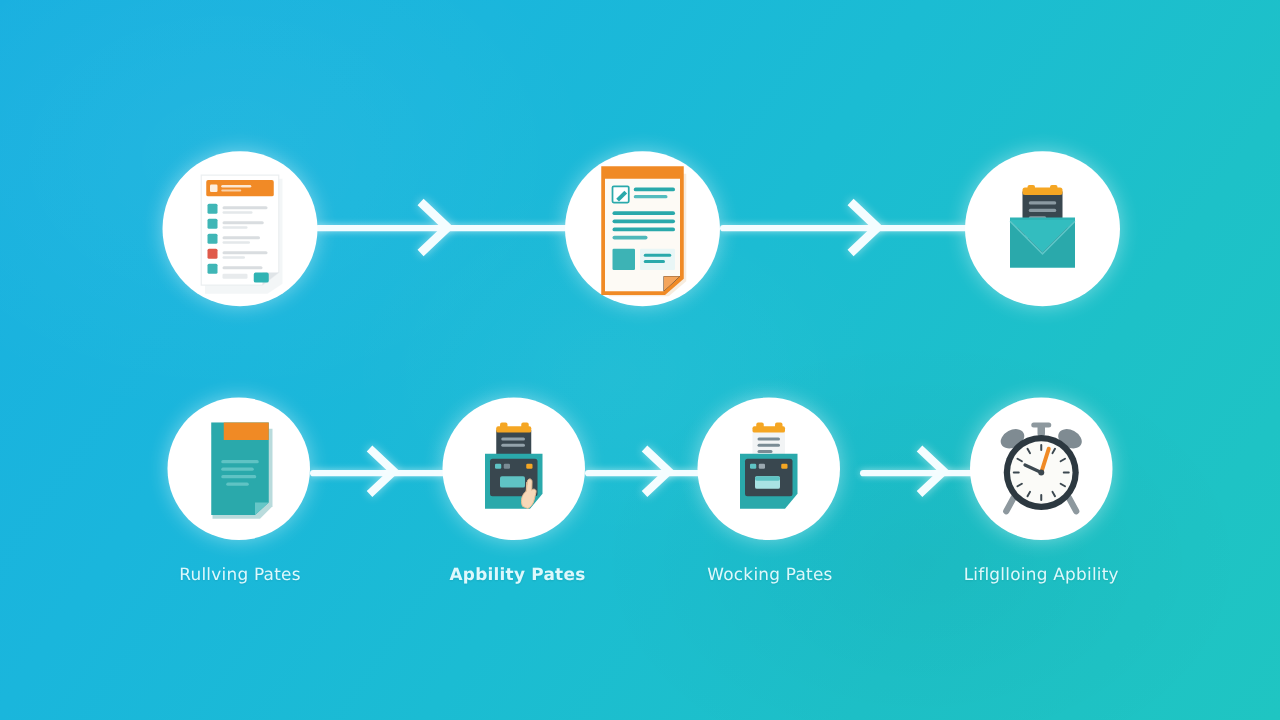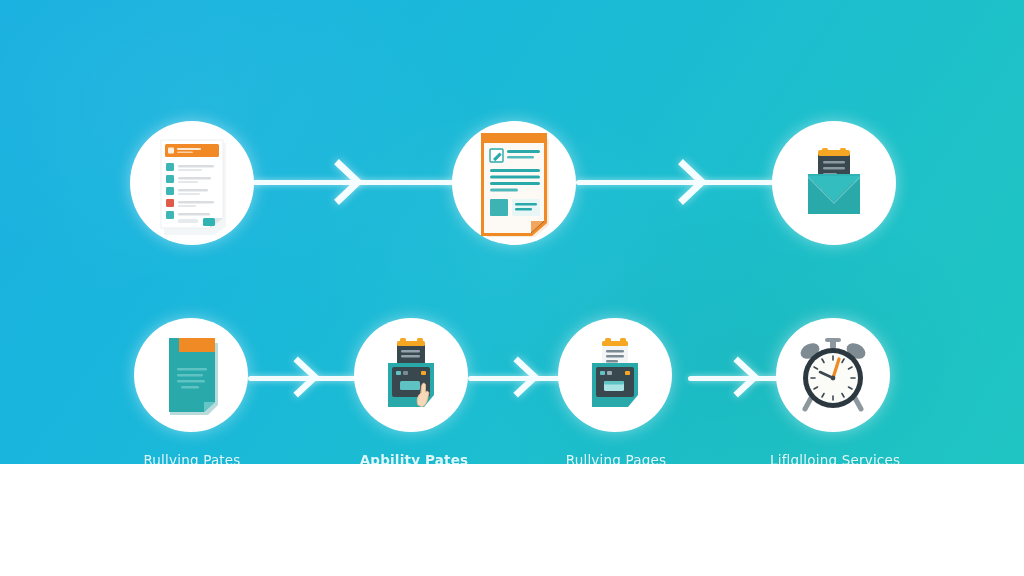--- a/index.html
+++ b/index.html
@@ -9,21 +9,21 @@
   body {
     width: 1024px;
     height: 576px;
     overflow: hidden;
     font-family: "Liberation Sans", sans-serif;
   }
 
   #canvas {
     position: relative;
     width: 1024px;
-    height: 464px;
+    height: 576px;
     background: linear-gradient(125deg, #19b0e0 0%, #1ab6dc 28%, #1bbcd3 52%, #1dc1c8 76%, #1fc5c2 100%);
     overflow: hidden;
   }
 
   
   #canvas::before {
     content: "";
     position: absolute;
     inset: 0;
     background:
@@ -360,16 +360,16 @@
           <line x1="41" y1="44" x2="28" y2="38" stroke="#3c4850" stroke-width="2.6" stroke-linecap="round"></line>
           <line x1="41" y1="44" x2="47" y2="25" stroke="#f08a25" stroke-width="3.2" stroke-linecap="round"></line>
           <circle cx="41" cy="44" r="2.4" fill="#3c4850"></circle>
         </svg>
       </div>
     </div>
   </div>
 
   <div class="label" style="left:130px; width:124px;">Rullving Pates</div>
   <div class="label" style="left:352px; width:124px;font-weight:bold;">Apbility Pates</div>
-  <div class="label" style="left:554px; width:124px;">Rullving Pages</div>
-  <div class="label" style="left:770px; width:126px;">Liflglloing Services</div>
+  <div class="label" style="left:554px; width:124px;">Wocking Pates</div>
+  <div class="label" style="left:770px; width:126px;">Liflglloing Apbility</div>
 
 </div>
 
 </body></html>

